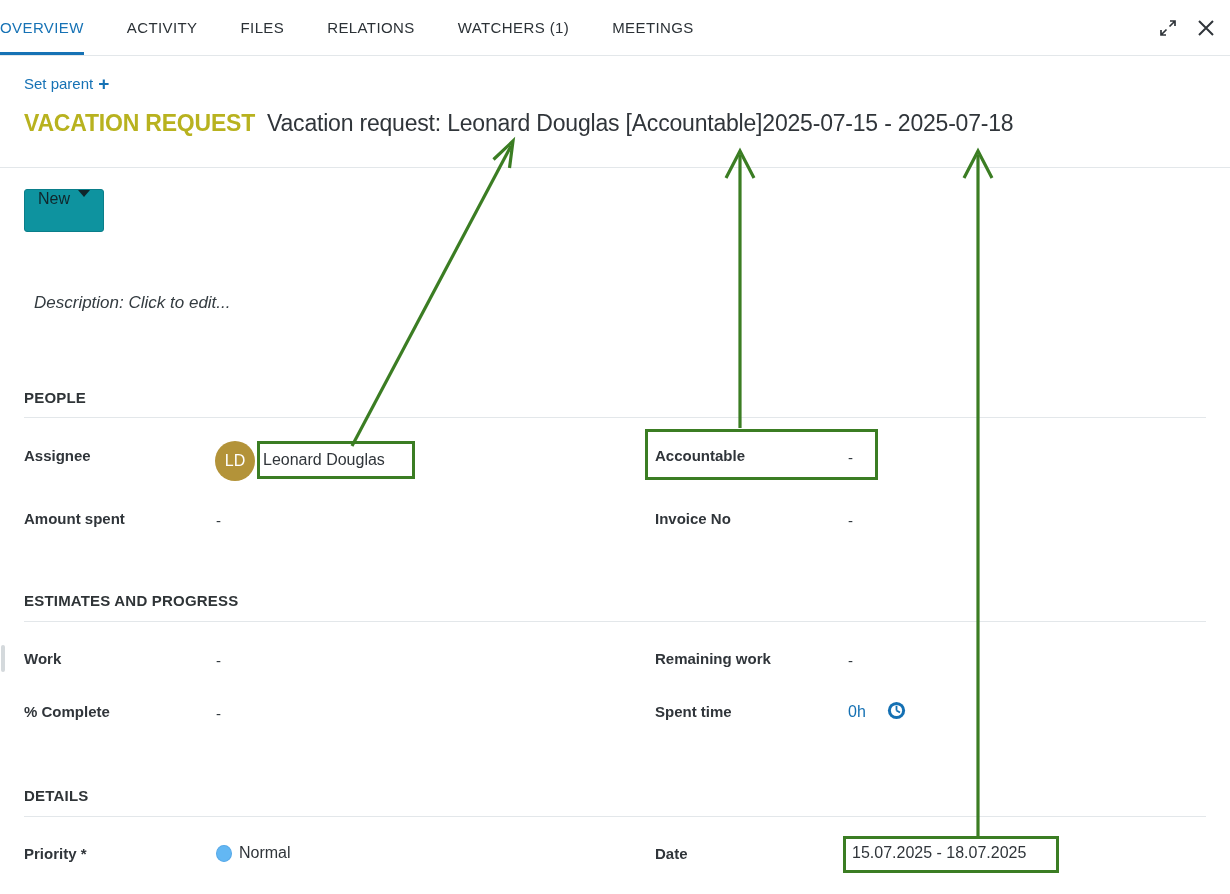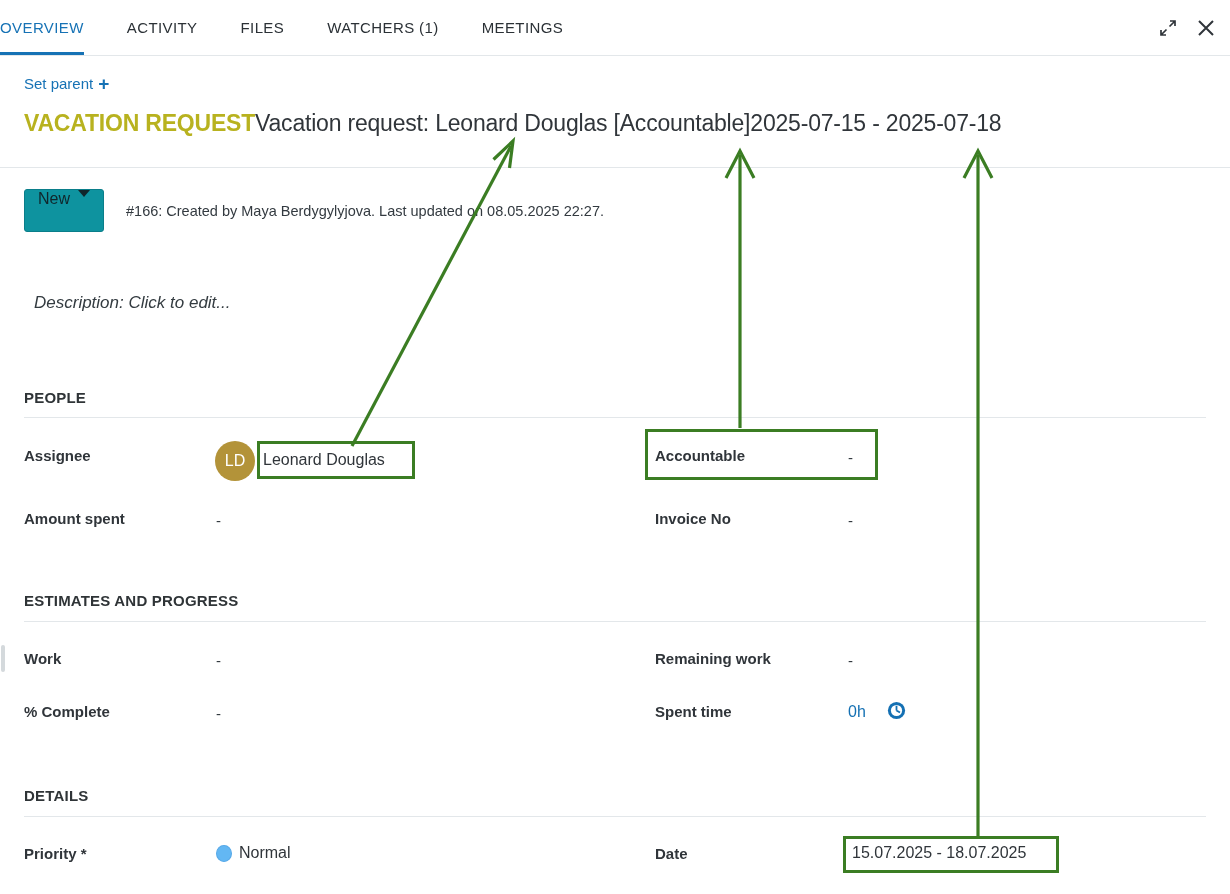--- a/index.html
+++ b/index.html
@@ -18,21 +18,21 @@
     display: flex; align-items: center; gap: 14px; }
   .icon-btn { width: 24px; height: 24px; display: flex; align-items: center;
     justify-content: center; cursor: pointer; }
 
   
   .set-parent { position: absolute; left: 24px; top: 75px; font-size: 15px;
     color: #1672b5; cursor: pointer; display: flex; align-items: center; gap: 5px; }
   .set-parent .plus { font-size: 19px; font-weight: 700; line-height: 14px; }
   .title-row { position: absolute; left: 24px; top: 110px; width: 1182px;
     font-size: 23px; letter-spacing: -0.2px; white-space: nowrap; }
-  .wp-type { color: #b8b21f; font-weight: 700; margin-right: 0; }
+  .wp-type { color: #b8b21f; font-weight: 700; margin-right: 12px; }
   .wp-title { color: #30353a; font-weight: 400; }
   .hr { position: absolute; left: 0; width: 1230px; height: 1px; background: #e3e7ea; }
 
   
   .status-btn { position: absolute; left: 24px; top: 189px; width: 80px; height: 43px;
     background: #0e939f; border: 1px solid #0a7e8a; border-radius: 3px; cursor: pointer;
     display: flex; justify-content: center; gap: 8px;
     font-size: 16px; color: #10262b; }
   .status-btn .caret { width: 0; height: 0; border-left: 6px solid transparent;
     border-right: 6px solid transparent; border-top: 7px solid #10262b; }
@@ -79,20 +79,21 @@
 </head>
 <body>
 
 <div class="stage">
 
   <div class="tabbar">
     <div class="tabs">
       <div class="tab active">OVERVIEW</div>
       <div class="tab">ACTIVITY</div>
       <div class="tab">FILES</div>
+      <div class="tab">RELATIONS</div>
       <div class="tab">WATCHERS (1)</div>
       <div class="tab">MEETINGS</div>
     </div>
     <div class="tab-actions">
       <div class="icon-btn">
         <svg width="20" height="20" viewBox="0 0 20 20" fill="none" stroke="#30353a" stroke-width="1.7">
           <path d="M11.5 8.5 L17 3 M12 3 L17 3 L17 8"></path>
           <path d="M8.5 11.5 L3 17 M8 17 L3 17 L3 12"></path>
         </svg>
       </div>
@@ -111,21 +112,20 @@
 
   <div class="title-row">
     <span class="wp-type">VACATION REQUEST</span><span class="wp-title">Vacation request: Leonard Douglas [Accountable]2025-07-15 - 2025-07-18</span>
   </div>
   <div class="hr" style="top:167px;"></div>
 
   <div class="status-btn">
     <span>New</span>
     <span class="caret"></span>
   </div>
-  <div class="meta-line">#166: Created by Maya Berdygylyjova. Last updated on 08.05.2025 22:27.</div>
 
   <div class="description">Description: Click to edit...</div>
 
   <div class="section-title" style="top:389px;">PEOPLE</div>
   <div class="hr" style="top:417px; left:24px; width:1182px;"></div>
 
   <div class="field-label left-label" style="top:447px;">Assignee</div>
   <div class="avatar">LD</div>
   <div class="assignee-name">Leonard Douglas</div>
 

